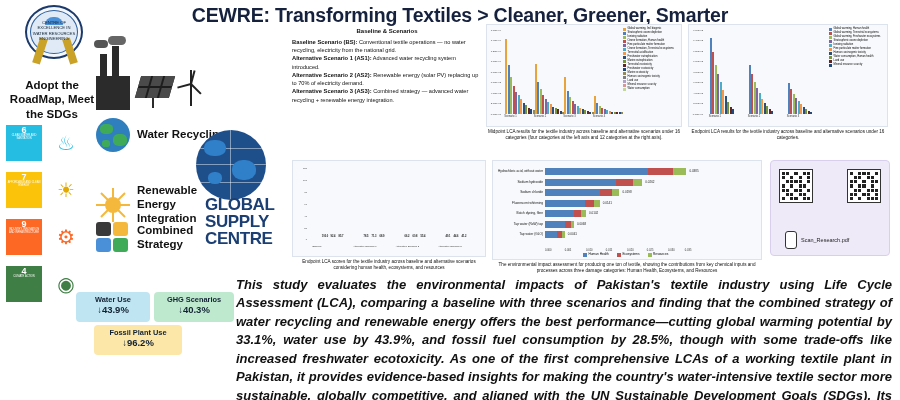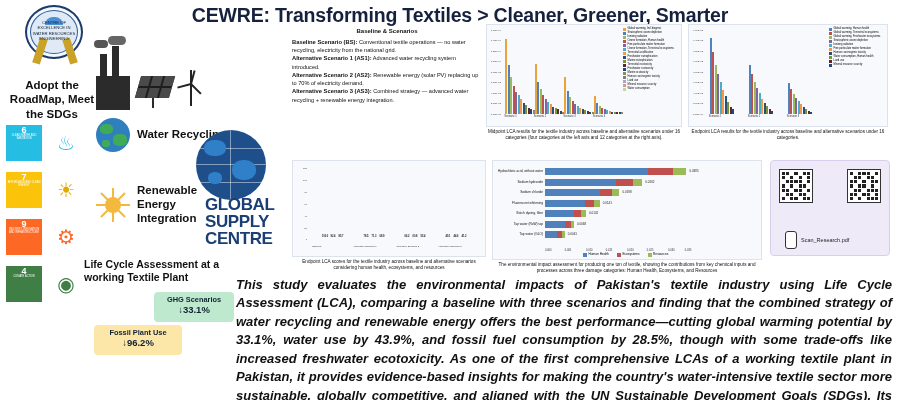--- a/index.html
+++ b/index.html
@@ -311,32 +311,40 @@
     <div class="sun-ic">
       <div class="ray" style="transform:rotate(0deg)"></div>
       <div class="ray" style="transform:rotate(45deg)"></div>
       <div class="ray" style="transform:rotate(90deg)"></div>
       <div class="ray" style="transform:rotate(135deg)"></div>
       <div class="core"></div>
     </div>
     <div class="lbl" style="width:82px">Renewable Energy Integration</div>
   </div>
 
+  <div class="ic-row ic-comb">
+    <div class="puzzle">
+      <span style="left:0;top:0;background:#3a3a3a"></span>
+      <span style="left:17px;top:0;background:#f4b93c"></span>
+      <span style="left:0;top:16px;background:#4a90d9"></span>
+      <span style="left:17px;top:16px;background:#3faa57"></span>
+    </div>
+    <div class="lbl" style="width:74px">Combined Strategy</div>
+  </div>
 
   <div class="big-globe">
     <div class="grid-l" style="left:0;top:34px;width:70px;height:1px;"></div>
     <div class="grid-l" style="left:0;top:18px;width:70px;height:1px;"></div>
     <div class="grid-l" style="left:0;top:52px;width:70px;height:1px;"></div>
     <div class="grid-l" style="left:34px;top:0;width:1px;height:70px;"></div>
     <div class="cont" style="left:8px;top:10px;width:22px;height:16px;"></div>
     <div class="cont" style="left:36px;top:30px;width:24px;height:20px;"></div>
     <div class="cont" style="left:12px;top:42px;width:14px;height:12px;"></div>
   </div>
   <div class="gsc">GLOBAL SUPPLY CENTRE</div>
-  <div class="lca-cap">Life Cycle Assessment at a working Textile Plant</div>
 
   <div class="scen">
     <h4>Baseline &amp; Scenarios</h4>
     <div>
       <b>Baseline Scenario (BS):</b>
       <span>Conventional textile operations — no water recycling, electricity from the national grid.</span>
     </div>
     <div>
       <b>Alternative Scenario 1 (AS1):</b>
       <span>Advanced water recycling system introduced.</span>
@@ -853,23 +861,27 @@
           <i></i>
       </div>
       <div class="scan-row">
         <div class="ph"></div>
         <div class="t">Scan_Research.pdf</div>
       </div>
     </div>
   </div>
 
   <div class="kpis">
+    <div class="kpi" id="k1">
+      <div>Water Use</div>
+      <div class="v">↓43.9%</div>
+    </div>
     <div class="kpi" id="k2">
       <div>GHG Scenarios</div>
-      <div class="v">↓33.1%</div>
+      <div class="v">↓40.3%</div>
     </div>
     <div class="kpi" id="k3">
       <div>Fossil Plant Use</div>
       <div class="v">↓96.2%</div>
     </div>
   </div>
 
   <div class="abstract">This study evaluates the environmental impacts of Pakistan's textile industry using Life Cycle Assessment (LCA), comparing a baseline with three scenarios and finding that the combined strategy of water recycling and renewable energy offers the best performance—cutting global warming potential by 33.1%, water use by 43.9%, and fossil fuel consumption by 28.5%, though with some trade-offs like increased freshwater ecotoxicity. As one of the first comprehensive LCAs of a working textile plant in Pakistan, it provides evidence-based insights for making the country's water-intensive textile sector more sustainable, globally competitive, and aligned with the UN Sustainable Development Goals (SDGs). Its findings can guide industry to reduce costs and footprints, support policymakers in shaping incentives and regulations, protect communities through cleaner production, and help global brands meet sustainability and ESG commitments, while also offering a model adaptable to other resource-heavy industries.</div>
 
 

